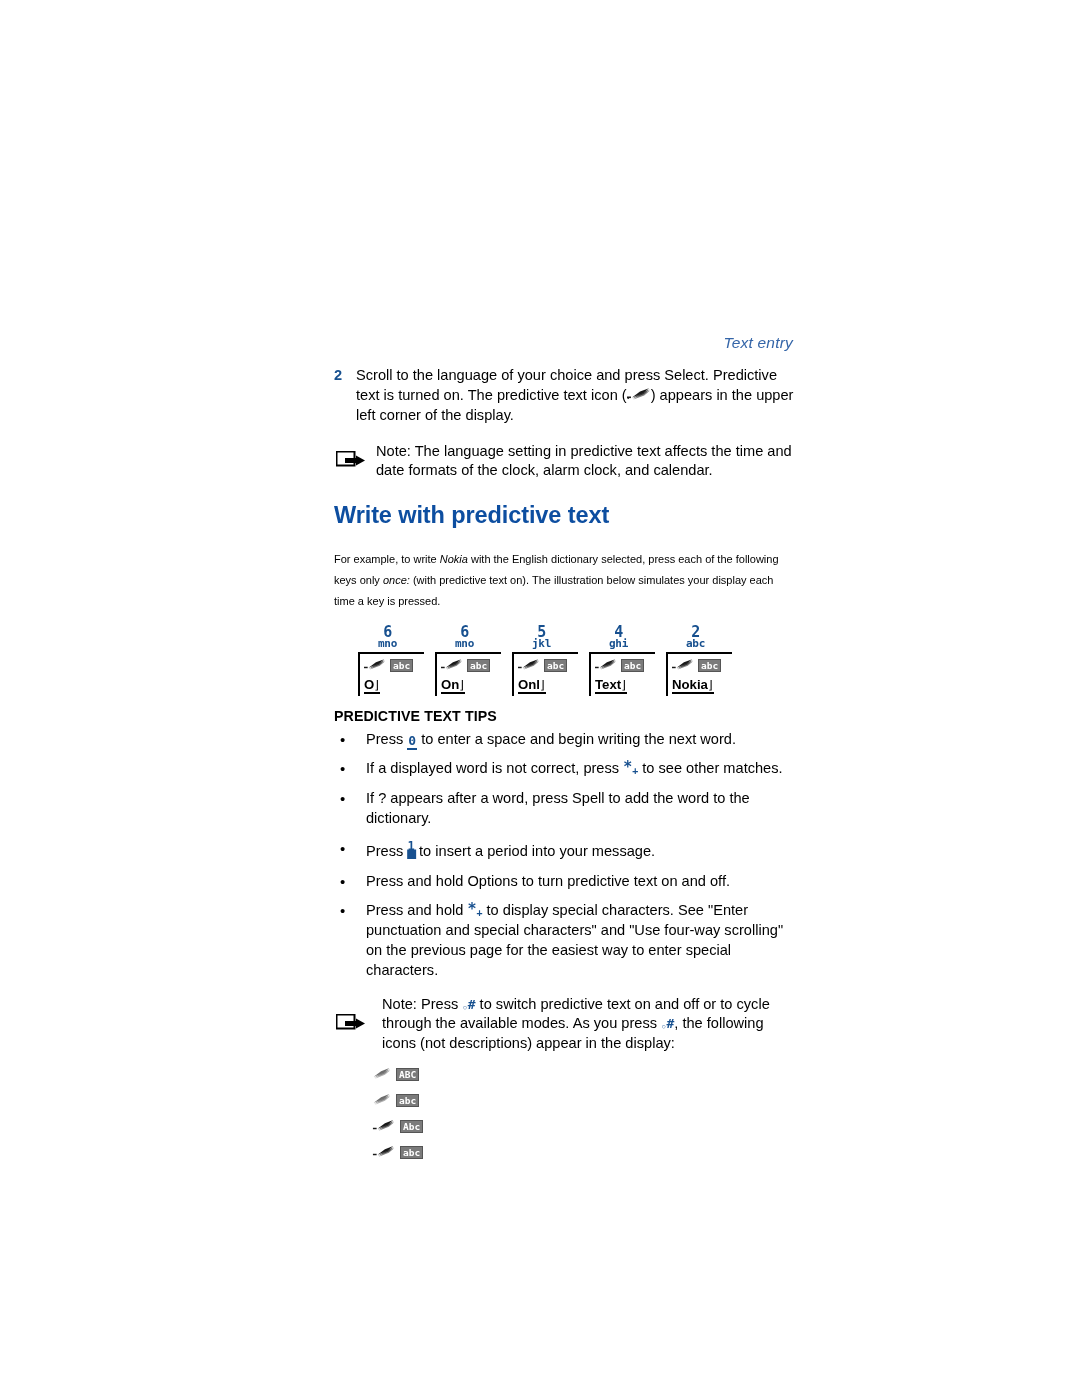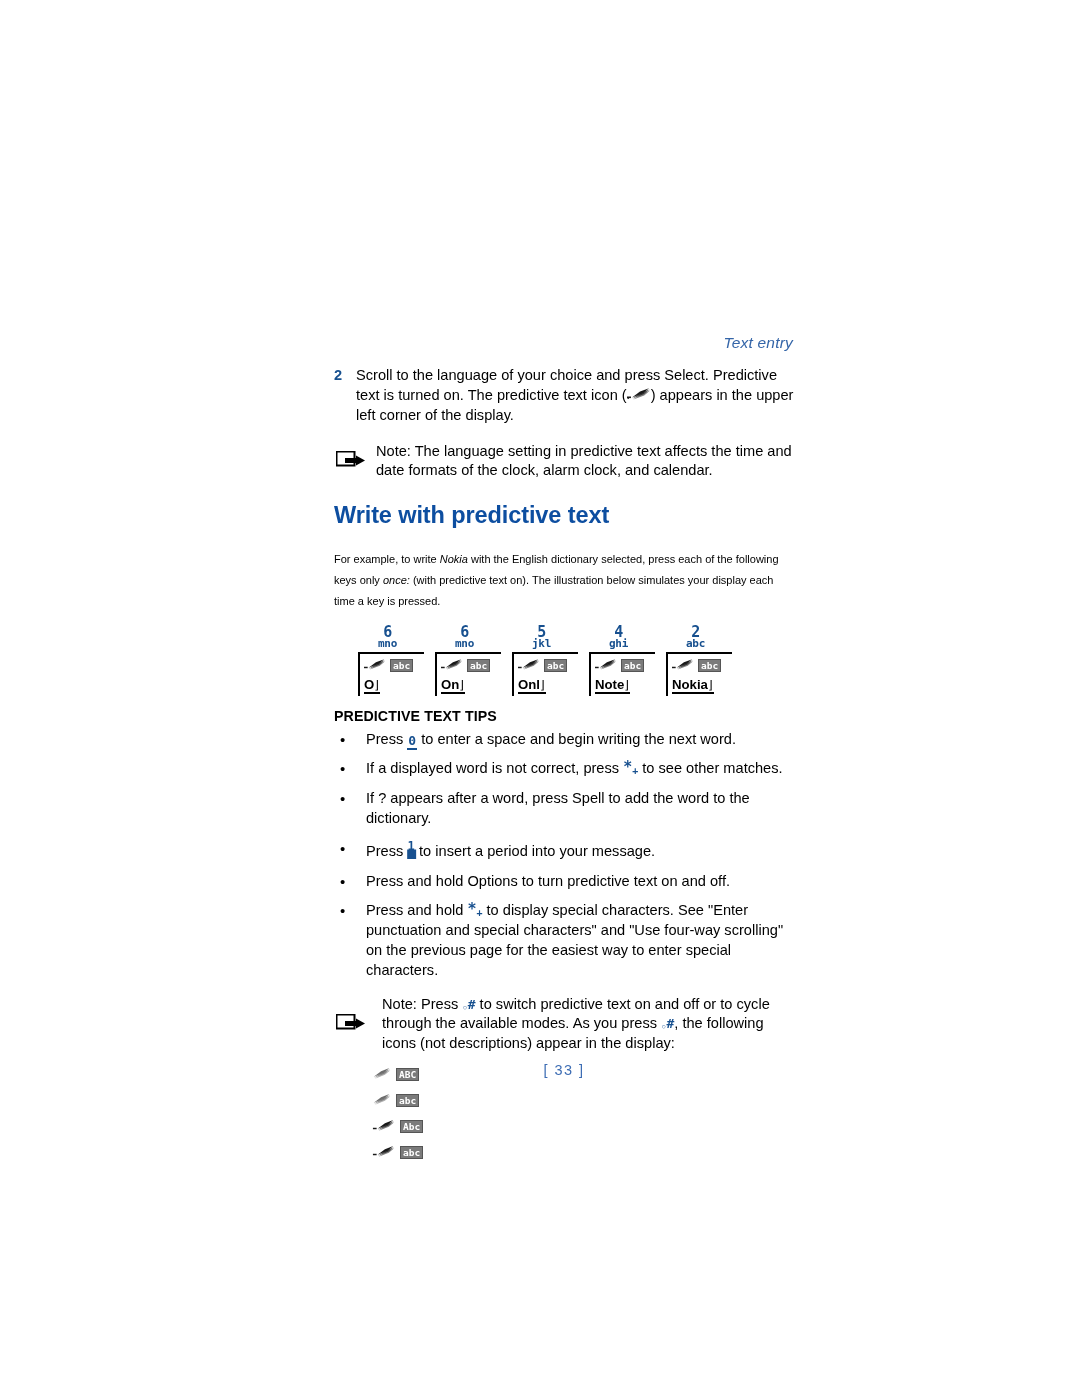--- a/index.html
+++ b/index.html
@@ -410,21 +410,21 @@
             <span class="swoosh"><svg width="22" height="12" viewBox="0 0 24 13">
                   <g fill="#1a1a1a">
                     <rect x="0" y="9.5" width="4" height="1.6"></rect>
                     <path d="M5 10.6 L13 4.6 L22 1.2 L16 6.2 Z"></path>
                     <path d="M5.6 11.6 L13.8 5.6 L22.6 2.4 L16.6 7.3 Z" opacity="0.75"></path>
                     <path d="M6.3 12.6 L14.5 6.7 L23 3.6 L17.2 8.4 Z" opacity="0.55"></path>
                   </g>
                 </svg></span>
             <span class="abcbox">abc</span>
           </div>
-          <div class="display-word"><span>Note</span><span class="caret">⌋</span></div>
+          <div class="display-word"><span>Text</span><span class="caret">⌋</span></div>
         </div>
       </div>
 
       <div class="keycell">
         <div class="key-top">
           <span class="key-digit">2</span>
           <span class="key-letters">abc</span>
         </div>
         <div class="display">
           <div class="display-icons">
@@ -538,15 +538,14 @@
                 </g>
               </svg></span>
           <span class="abcbox">abc</span>
         </div>
       </div>
 
     </div>
 
   </div>
 
-  <div class="page-number">[ 33 ]</div>
 
 </div>
 
 </body></html>

